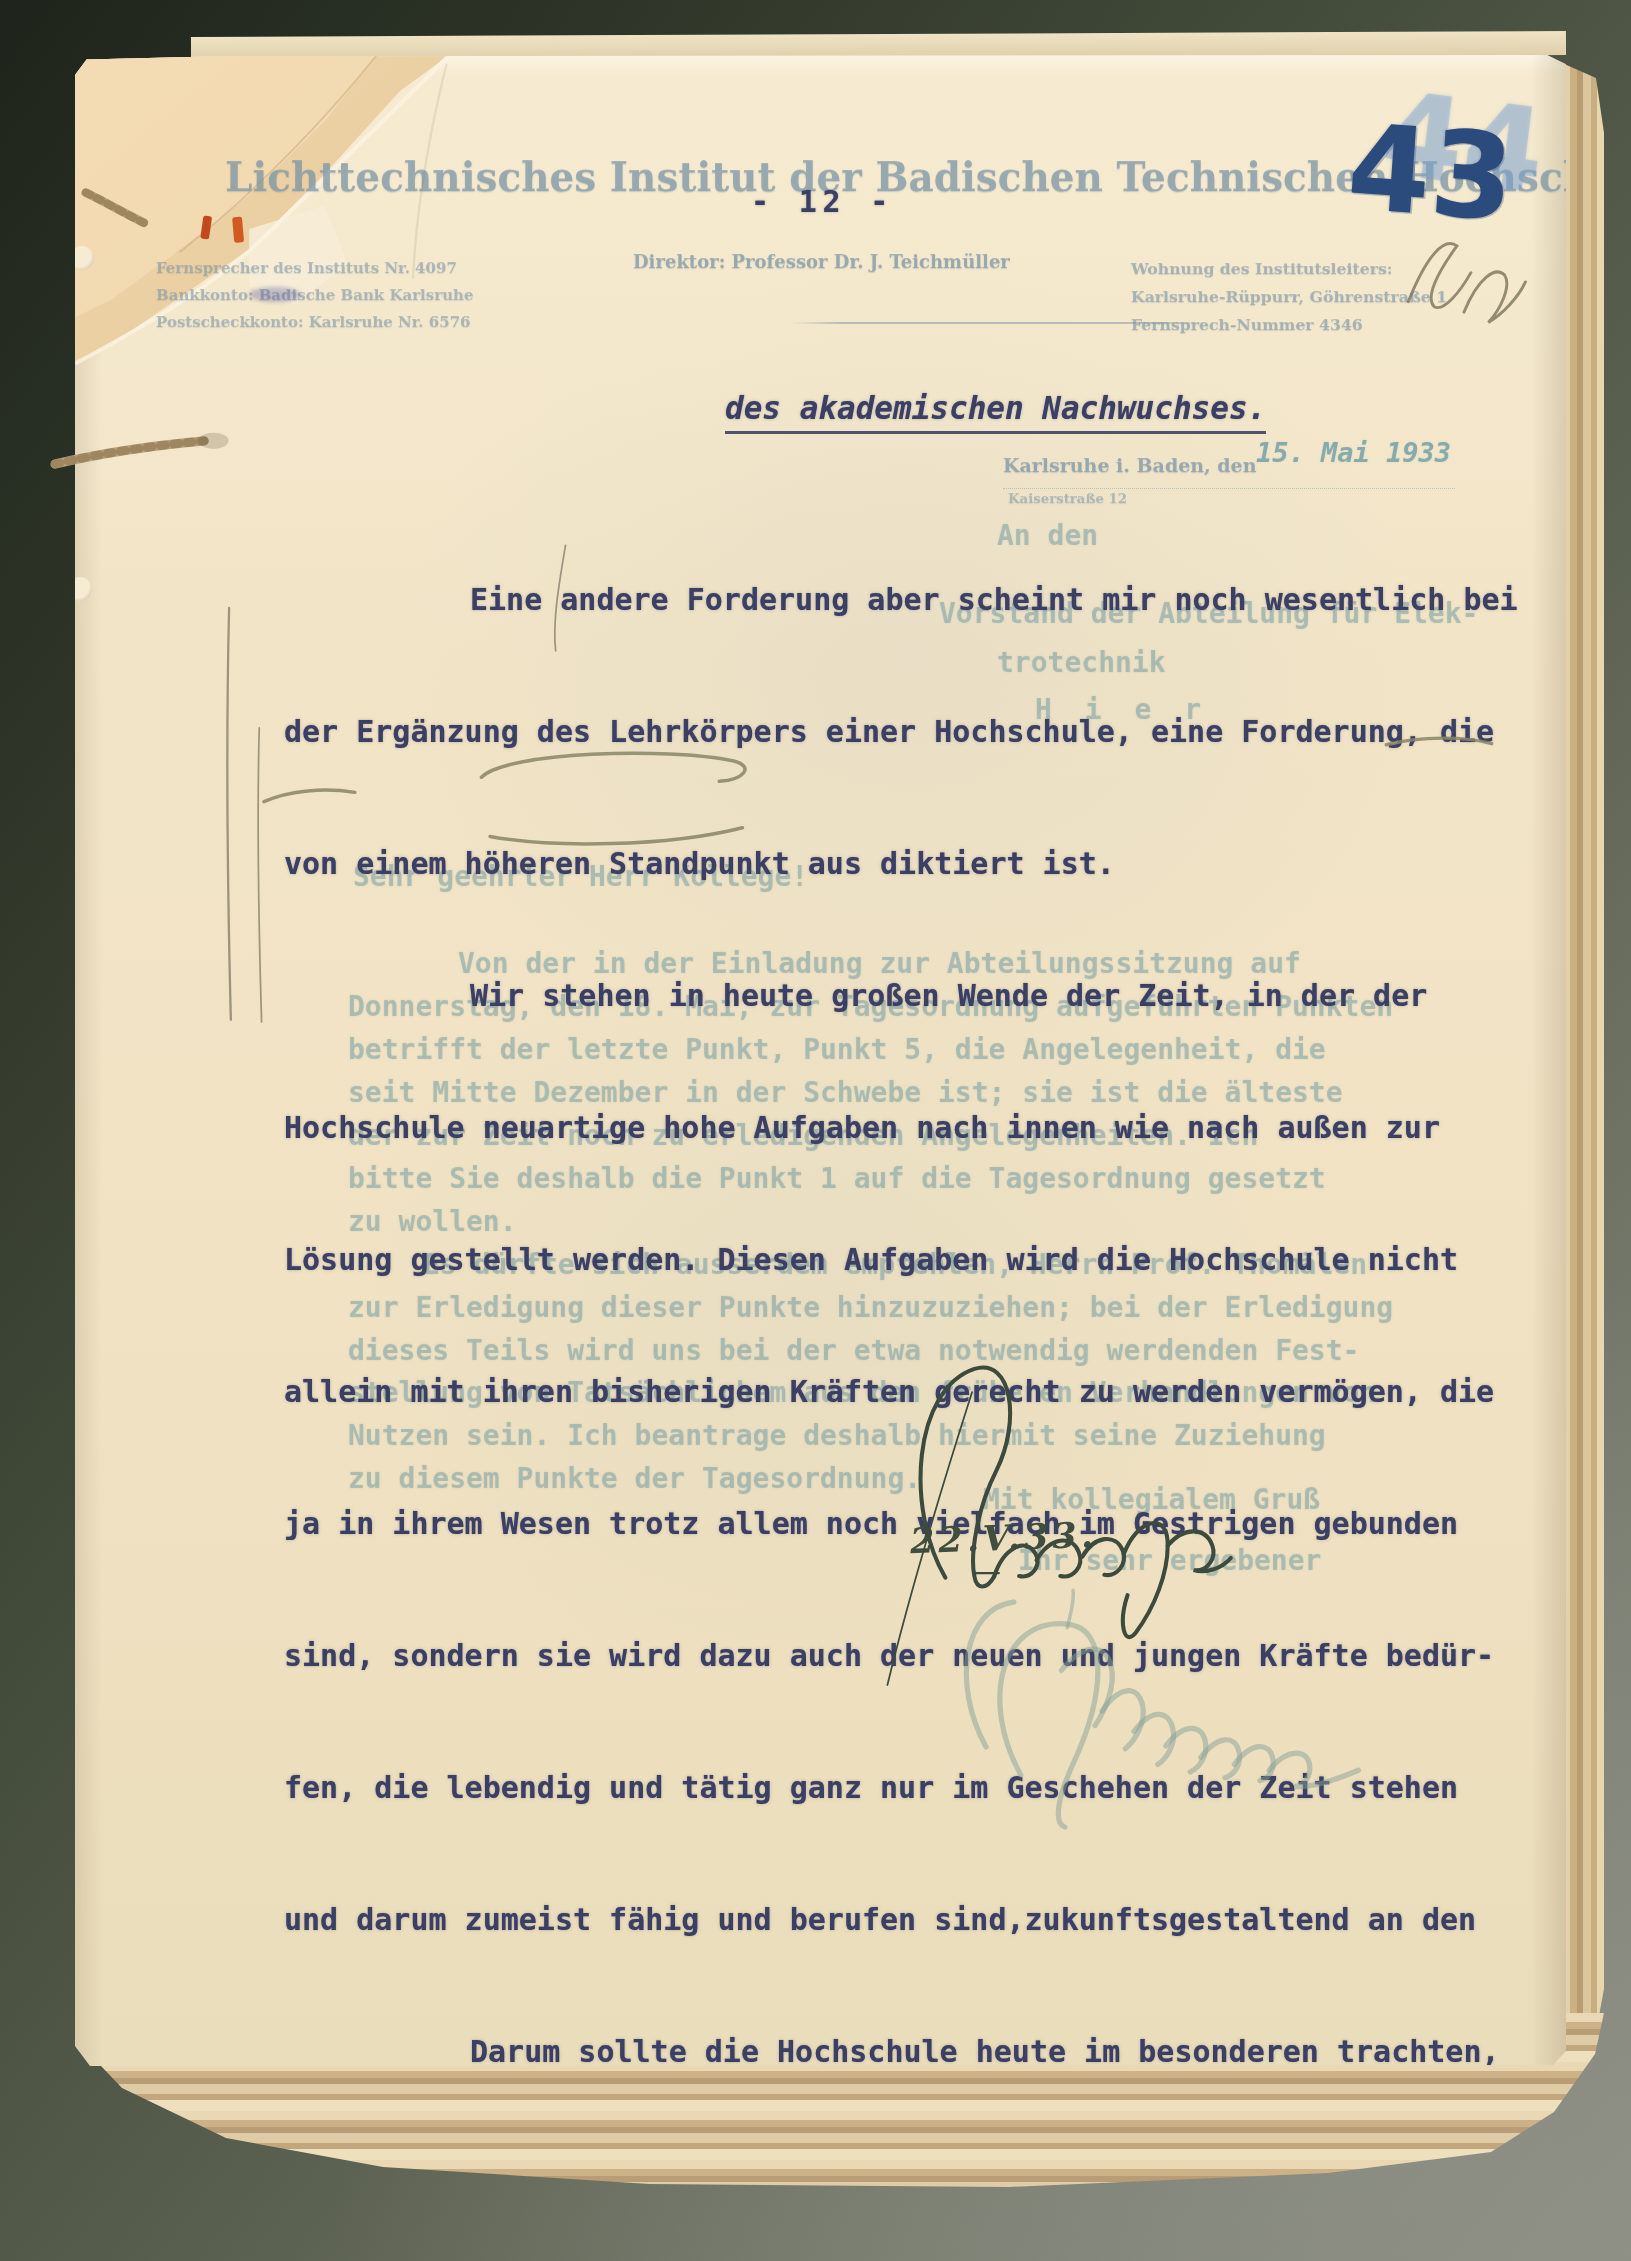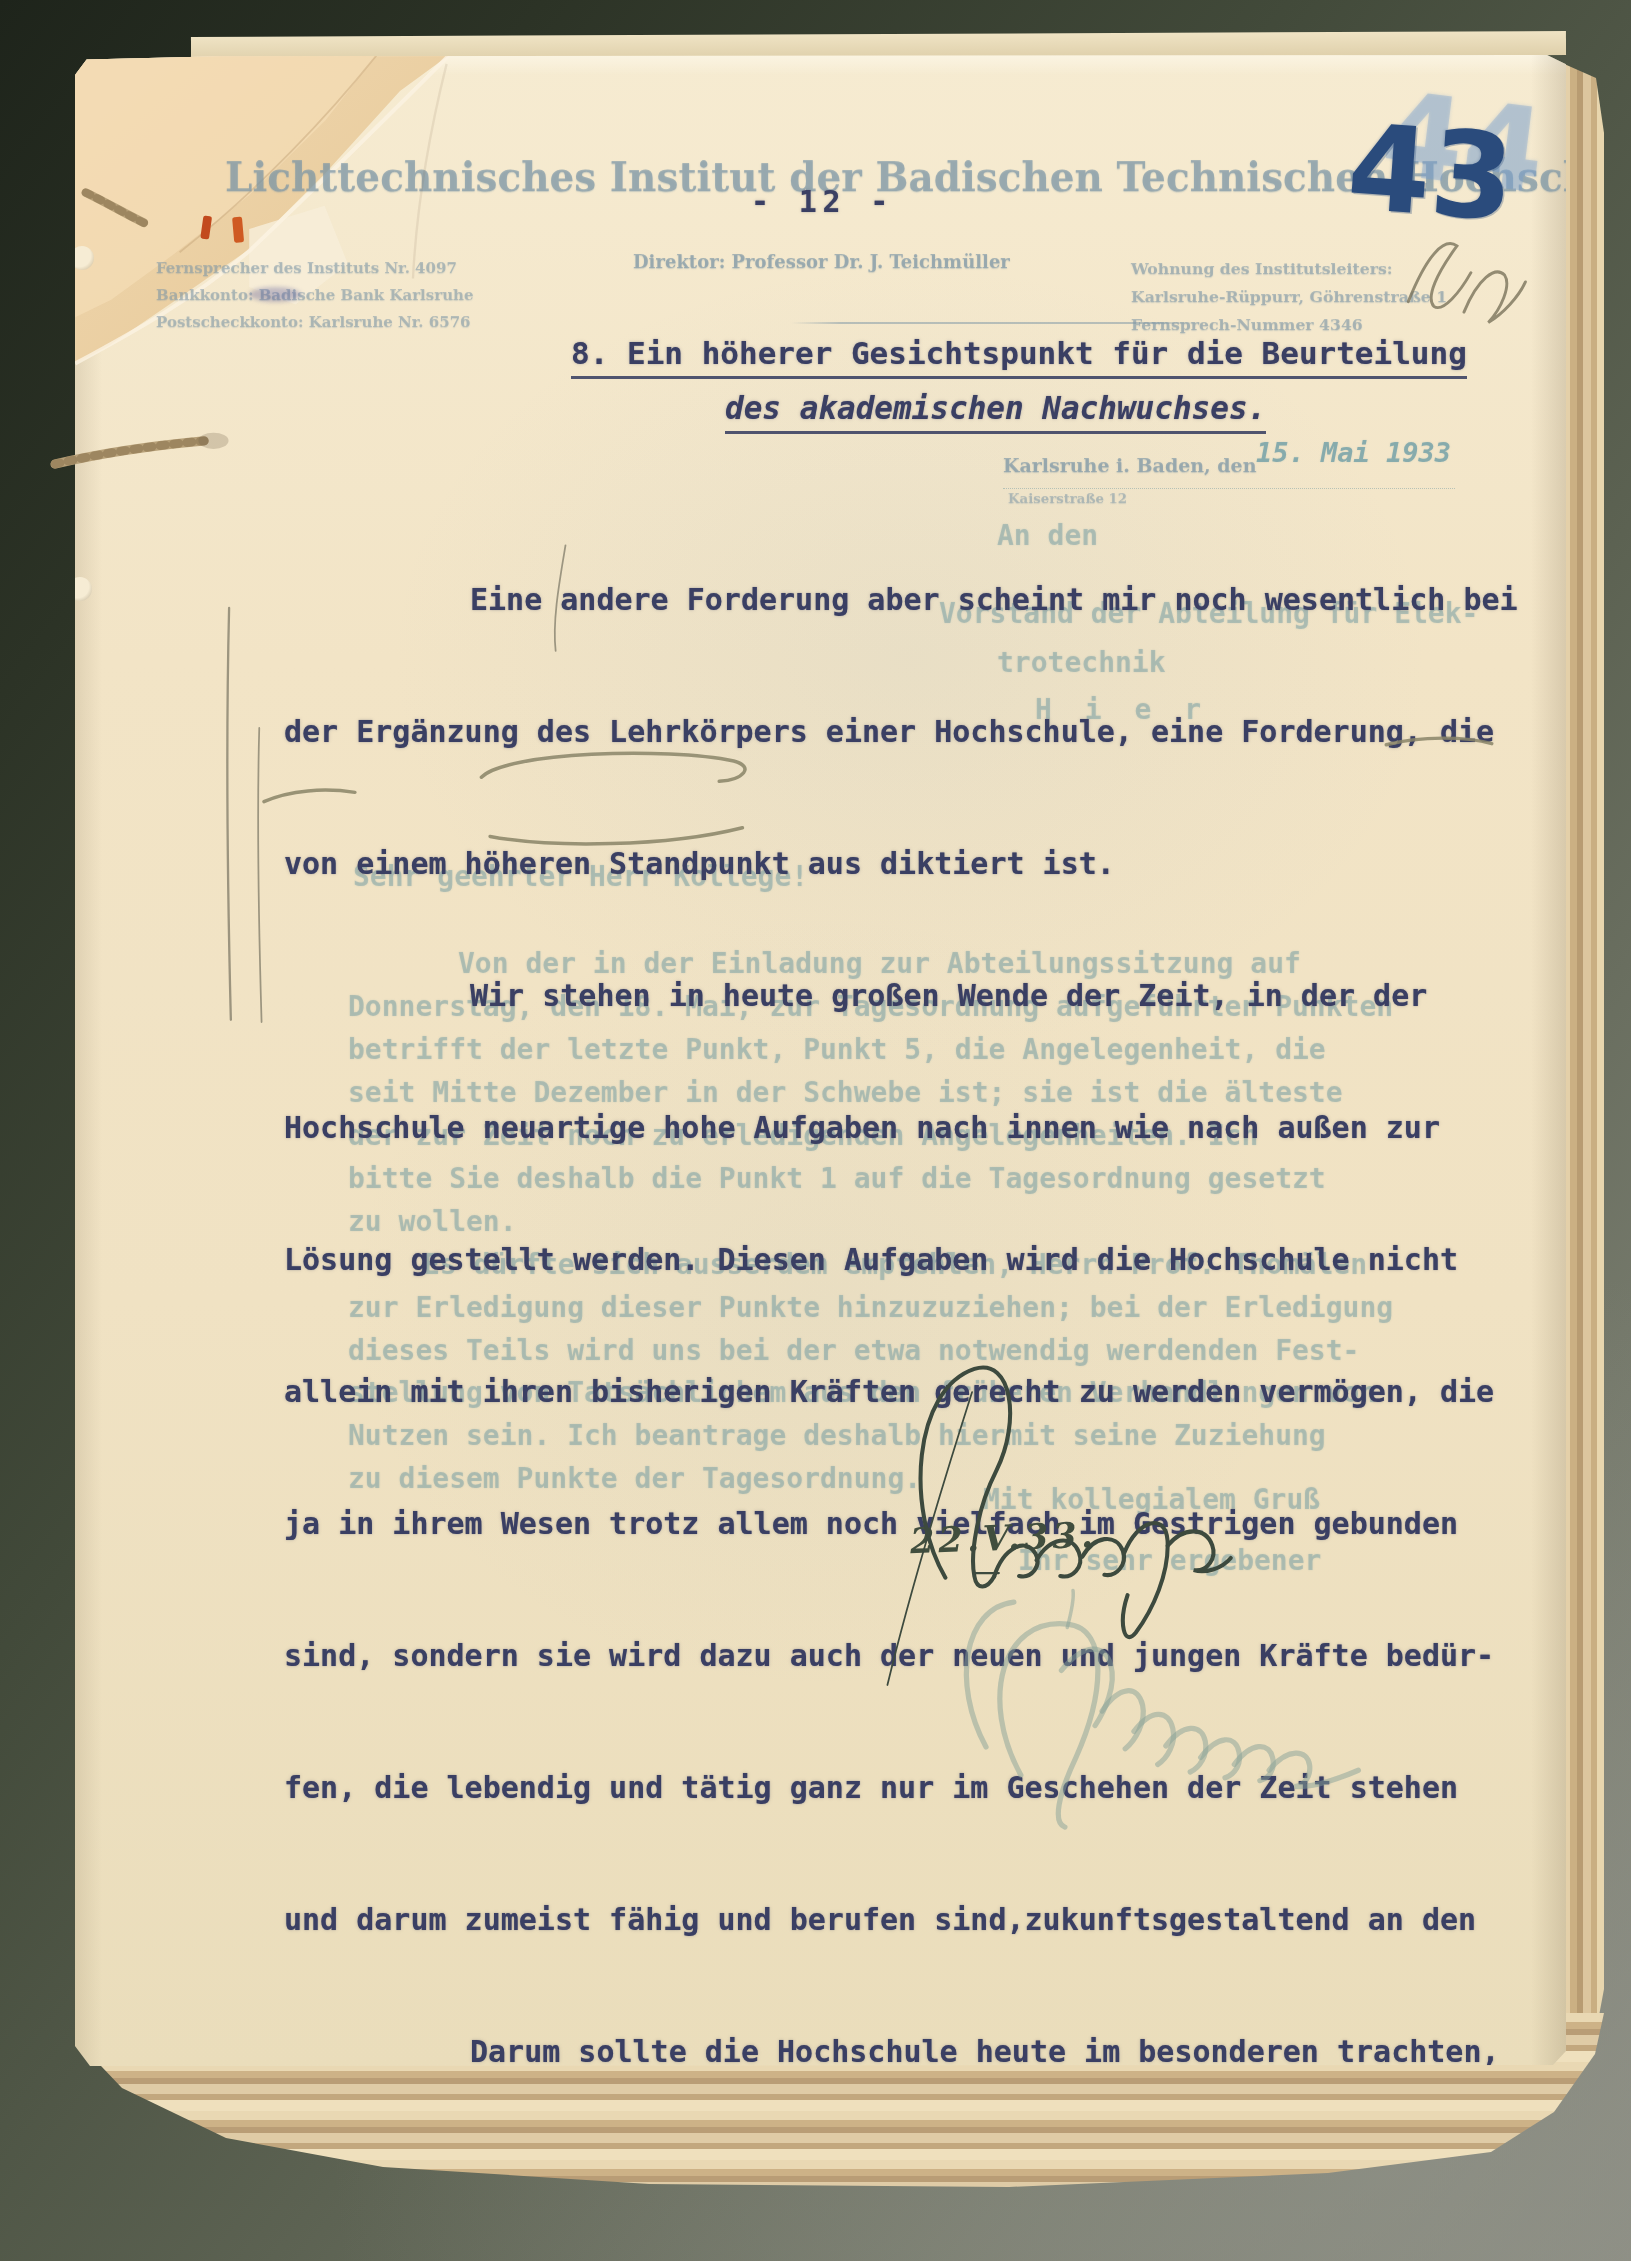--- a/index.html
+++ b/index.html
@@ -99,21 +99,20 @@
     <div class="abs" style="left:716px;top:267px;width:415px;height:2.3px;background:linear-gradient(90deg,transparent,rgba(122,148,164,.5) 12%,rgba(122,148,164,.5) 88%,transparent);"></div>
     <div class="abs fraktur" style="left:1056px;top:204px;font-size:15.7px;opacity:.85;">Wohnung des Institutsleiters:</div>
     <div class="abs fraktur" style="left:1056px;top:232px;font-size:15.7px;opacity:.85;">Karlsruhe-Rüppurr, Göhrenstraße 1</div>
     <div class="abs fraktur" style="left:1056px;top:260px;font-size:15.7px;opacity:.85;">Fernsprech-Nummer 4346</div>
 
     <div class="abs folio-ghost" style="left:1308px;top:20px;">44</div>
     <div class="abs folio" style="left:1273px;top:49px;">43</div>
 
     <div class="abs typed" style="left:676px;top:129px;font-size:30px;letter-spacing:5.8px;">- 12 -</div>
 
-    <div class="abs typed title-line" style="left:496px;top:280px;">8. Ein höherer Gesichtspunkt für die Beurteilung</div>
     <div class="abs typed title-line" style="left:650px;top:335px;font-style:italic;">des akademischen Nachwuchses.</div>
 
     <div class="abs fraktur" style="left:928px;top:399px;font-size:19px;">Karlsruhe i. Baden, den</div>
     <div class="abs dotted-rule" style="left:928px;top:406px;width:452px;height:27px;"></div>
     <div class="abs bleed strong" style="left:1181px;top:382px;font-size:27px;font-style:italic;">15. Mai 1933</div>
     <div class="abs fraktur" style="left:933px;top:436px;font-size:13.3px;opacity:.75;">Kaiserstraße 12</div>
 
     <div class="abs bleed" style="left:922px;top:464px;">An den</div>
     <div class="abs bleed" style="left:864px;top:542px;">Vorstand der Abteilung für Elek-</div>
     <div class="abs bleed" style="left:922px;top:591px;">trotechnik</div>

